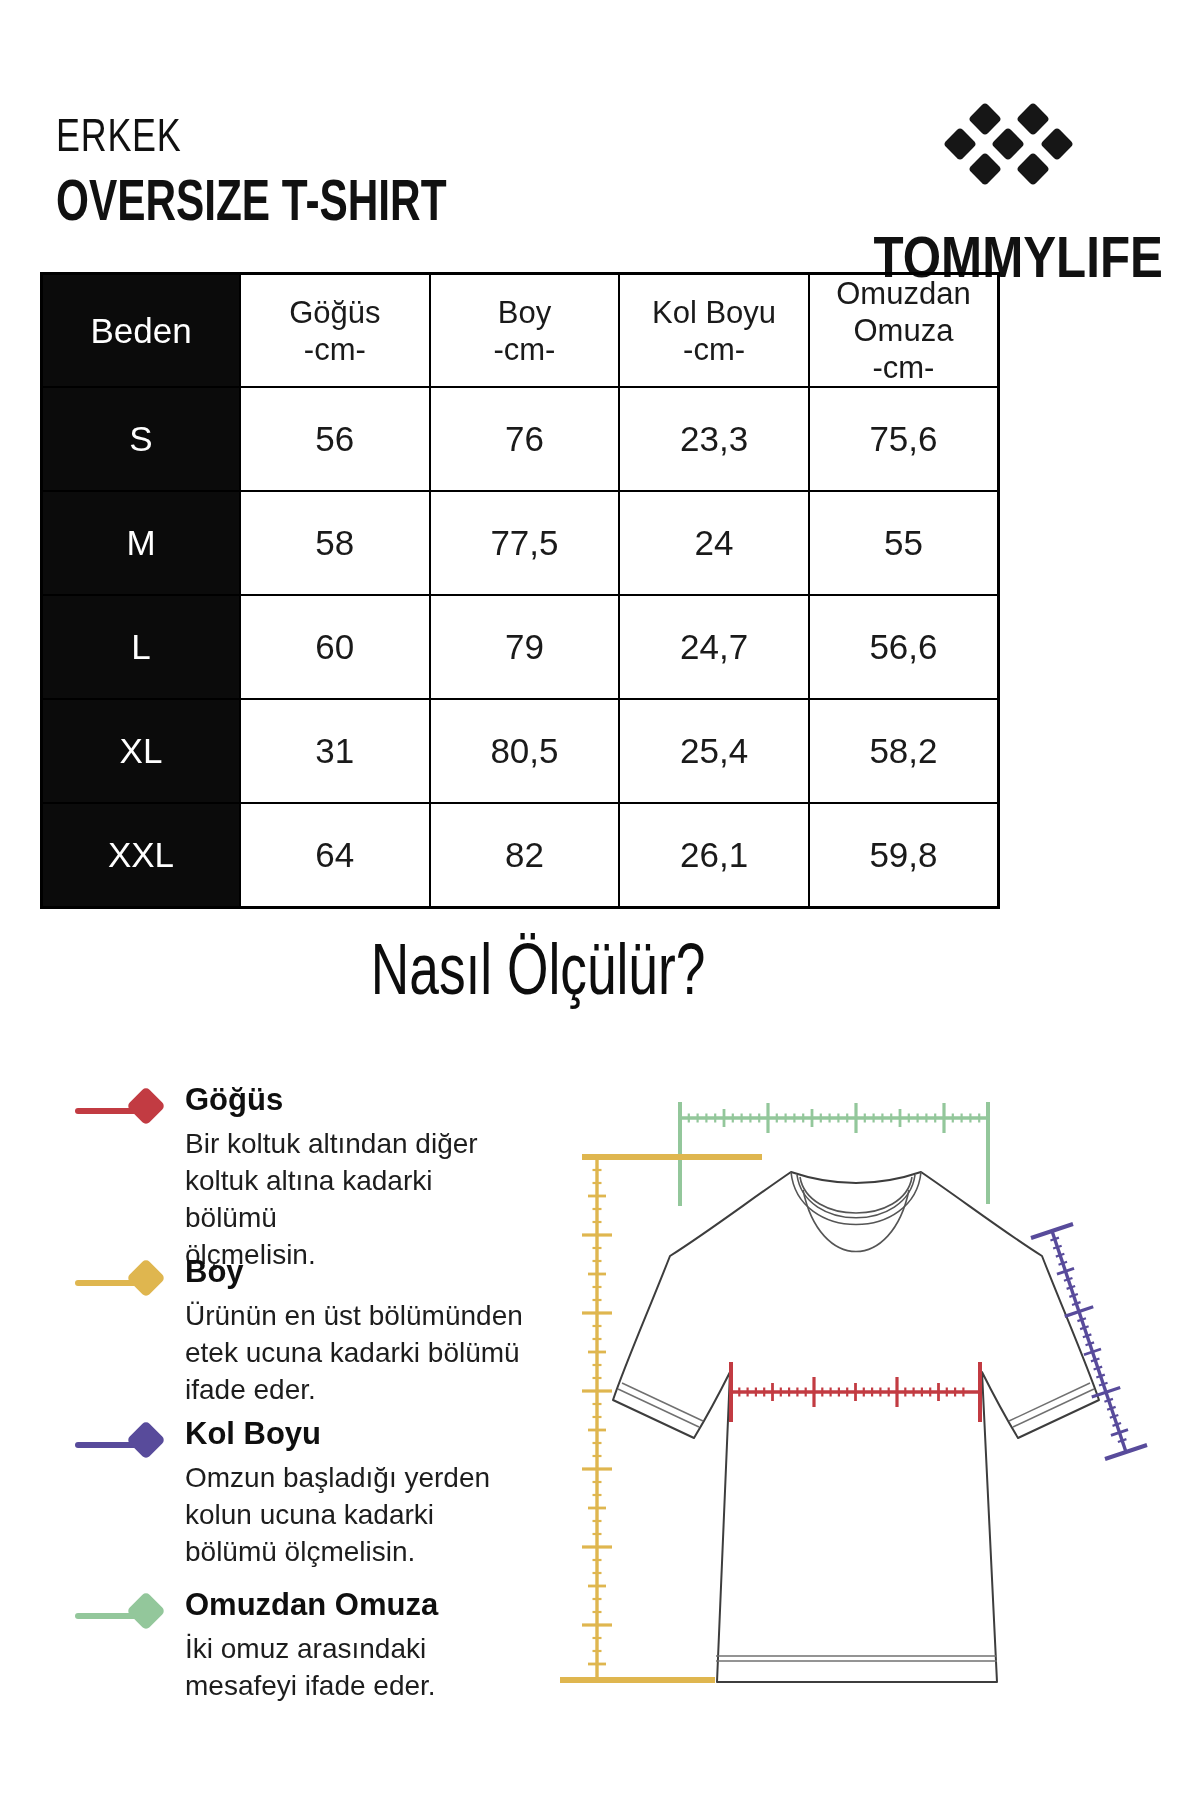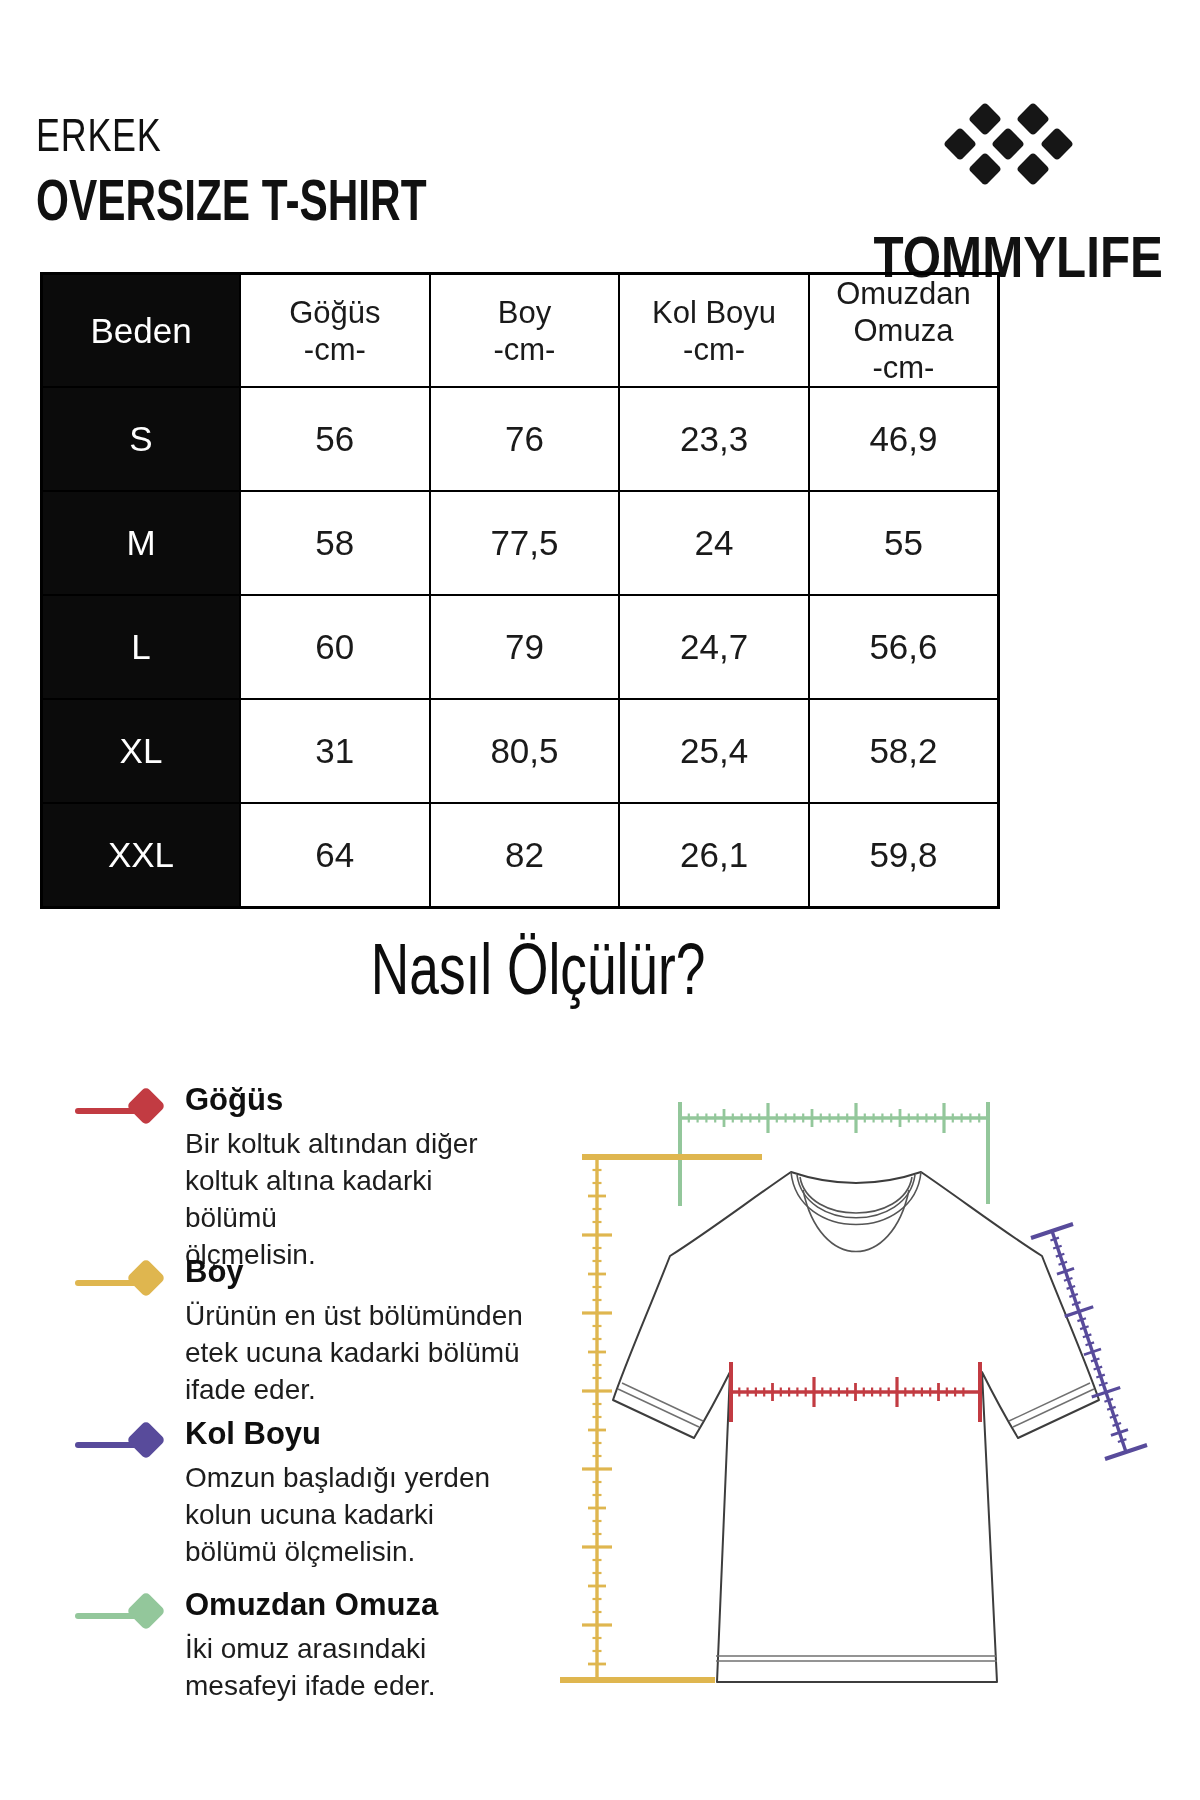--- a/index.html
+++ b/index.html
@@ -3,21 +3,21 @@
 <meta charset="utf-8">
 <style>
   html,body{margin:0;padding:0;}
   body{
     width:1200px;height:1800px;position:relative;background:#ffffff;
     font-family:"Liberation Sans", sans-serif;color:#111;overflow:hidden;
   }
   .cond{display:inline-block;transform-origin:left center;white-space:nowrap;}
 
   
-  .brand-left{position:absolute;left:36px;top:108px;}
+  .brand-left{position:absolute;left:56px;top:108px;}
   .title-cat{font-size:46px;font-weight:400;letter-spacing:1px;transform:scaleX(.78);}
   .title-prod{font-size:58px;font-weight:700;letter-spacing:0px;transform:scaleX(.73);margin-top:4px;}
 
   .logo{position:absolute;left:878px;top:92px;width:260px;height:92px;}
   .logo .dia{position:absolute;width:24px;height:24px;background:#161616;border-radius:4px;transform:rotate(45deg);}
   .brand-name{position:absolute;left:828px;top:194px;width:360px;text-align:right;margin-top:29px;}
   .brand-name .cond{transform-origin:center;transform:scaleX(.85);font-size:58px;font-weight:700;}
 
   
   table.sizes{position:absolute;left:40px;top:272px;width:960px;border-collapse:collapse;table-layout:fixed;
@@ -96,21 +96,21 @@
             <div>Omuzdan Omuza</div>
             <div>-cm-</div>
           </div>
     </td>
   </tr>
   <tr class="row">
     <td class="dark"><span class="size-label">S</span></td>
     <td><span class="val">56</span></td>
     <td><span class="val">76</span></td>
     <td><span class="val">23,3</span></td>
-    <td><span class="val">46,9</span></td>
+    <td><span class="val">75,6</span></td>
   </tr>
   <tr class="row">
     <td class="dark"><span class="size-label">M</span></td>
     <td><span class="val">58</span></td>
     <td><span class="val">77,5</span></td>
     <td><span class="val">24</span></td>
     <td><span class="val">55</span></td>
   </tr>
   <tr class="row">
     <td class="dark"><span class="size-label">L</span></td>

